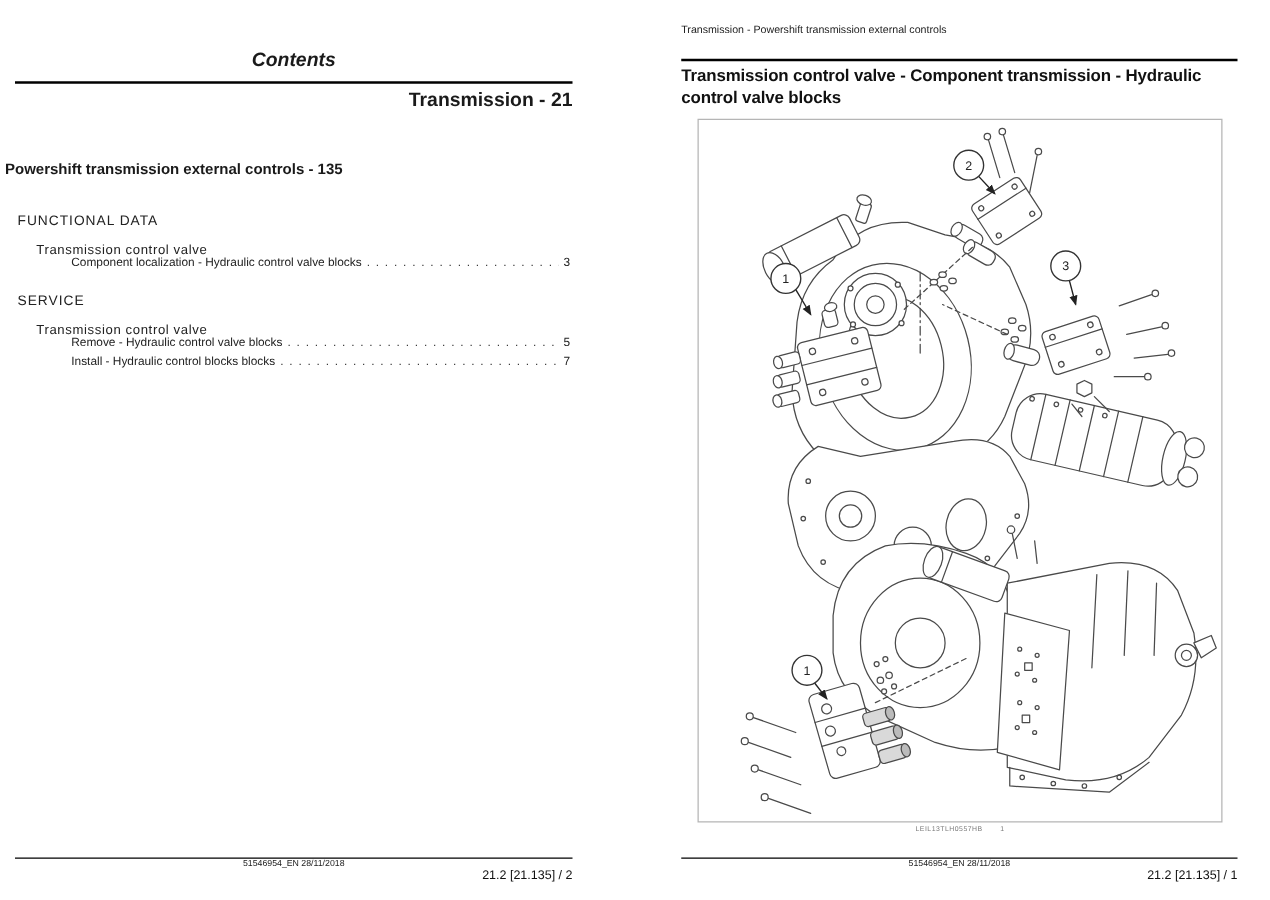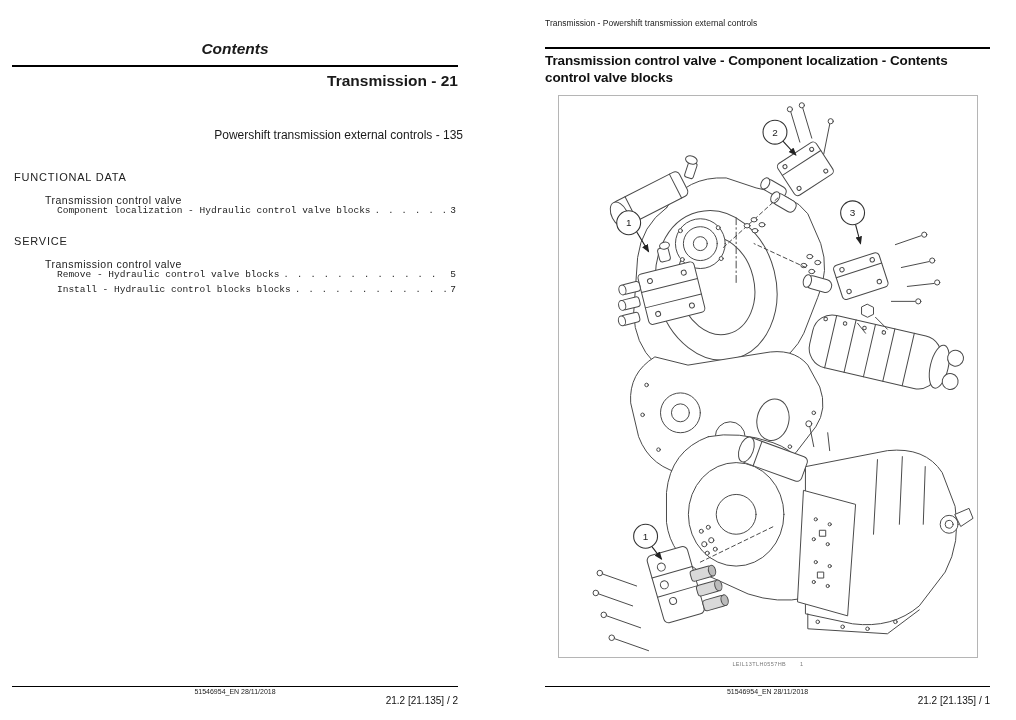--- a/index.html
+++ b/index.html
@@ -2,24 +2,24 @@
 <html><head>
 <meta charset="utf-8">
 <style>
   html,body{margin:0;padding:0;background:#ffffff;}
   body{width:1016px;height:720px;position:relative;font-family:"Liberation Sans",sans-serif;color:#1a1a1a;overflow:hidden;}
   .abs{position:absolute;}
   
   .contents-title{left:12px;top:40px;width:446px;text-align:center;font-size:15.5px;font-weight:bold;font-style:italic;}
   .contents-rule{left:12px;top:65px;width:446px;height:2px;background:#000;}
   .section-title{left:12px;top:72px;width:446px;text-align:right;font-size:15.5px;font-weight:bold;}
-  .subsection-title{left:17px;top:128px;width:446px;text-align:right;font-size:12px;font-weight:normal;}
+  .subsection-title{left:4px;top:128px;width:446px;text-align:left;font-size:12px;font-weight:bold;}
   .toc-heading{left:14px;font-size:11px;letter-spacing:0.8px;color:#222;}
-  .toc-topic{left:45px;font-size:10.5px;letter-spacing:0.5px;color:#222;}
-  .toc-row{left:57px;width:399px;display:flex;align-items:flex-end;font-size:9.5px;color:#222;height:11px;font-family:Liberation Mono, monospace;}
+  .toc-topic{left:29px;font-size:10.5px;letter-spacing:0.5px;color:#222;}
+  .toc-row{left:57px;width:399px;display:flex;align-items:flex-end;font-size:9.5px;color:#222;height:11px;}
   .toc-label{white-space:nowrap;flex:0 0 auto;}
   .toc-leader{flex:1 1 auto;overflow:hidden;white-space:nowrap;margin:0 4px;color:#333;}
   .toc-leader::after{content:". . . . . . . . . . . . . . . . . . . . . . . . . . . . . . . . . . . . . . . . . . . . . . . . . . . . . . . . . . . . . . . . . . . . . . . . . . . .";letter-spacing:1px;}
   .toc-page{flex:0 0 auto;}
   
   .footer-rule{height:1px;background:#000;top:686px;}
   .footer-rule.l{left:12px;width:446px;}
   .footer-rule.r{left:545px;width:445px;}
   .doc-id{top:688px;text-align:center;font-size:7px;color:#222;}
   .doc-id.l{left:12px;width:446px;}
@@ -64,21 +64,21 @@
   <span class="toc-leader"></span>
   <span class="toc-page">7</span>
 </div>
 
 <div class="abs footer-rule l"></div>
 <div class="abs doc-id l">51546954_EN 28/11/2018</div>
 <div class="abs page-ref l">21.2 [21.135] / 2</div>
 
 <div class="abs running-header">Transmission - Powershift transmission external controls</div>
 <div class="abs header-rule"></div>
-<div class="abs article-title">Transmission control valve - Component localization - Contents control valve blocks</div>
+<div class="abs article-title">Transmission control valve - Component transmission - Hydraulic control valve blocks</div>
 
 <div class="abs figure-frame">
 <svg width="418" height="561" viewBox="0 0 420 563">
   <defs>
     <marker id="ah" markerWidth="9" markerHeight="8" refX="6.5" refY="3" orient="auto">
       <path d="M0,0 L7.5,3 L0,6 Z" fill="#222"></path>
     </marker>
   </defs>
 
   <g stroke="#4a4a4a" stroke-width="1" fill="#ffffff" stroke-linejoin="round" stroke-linecap="round">

